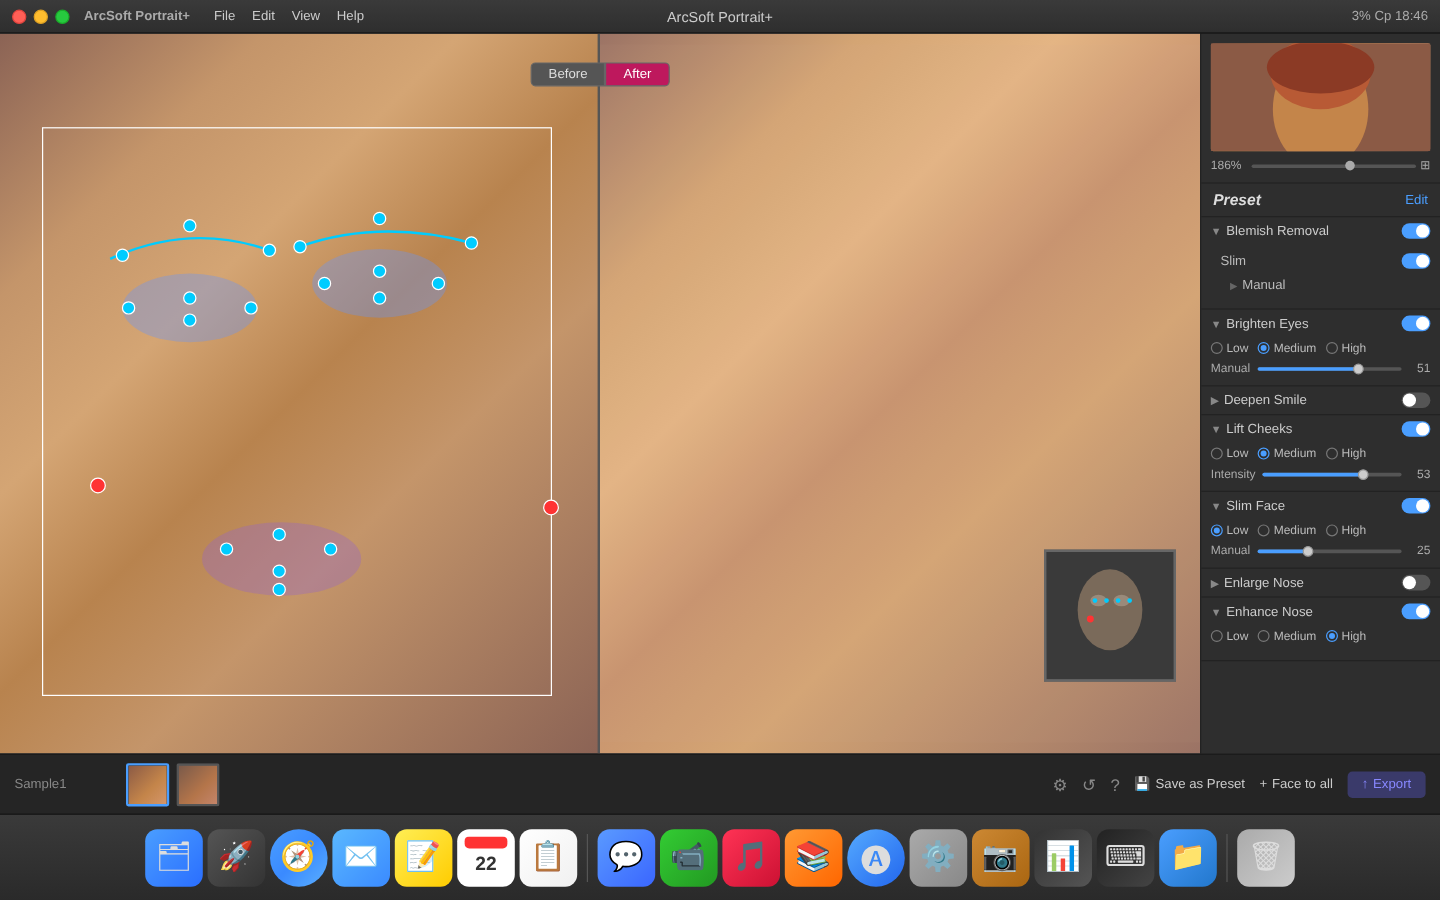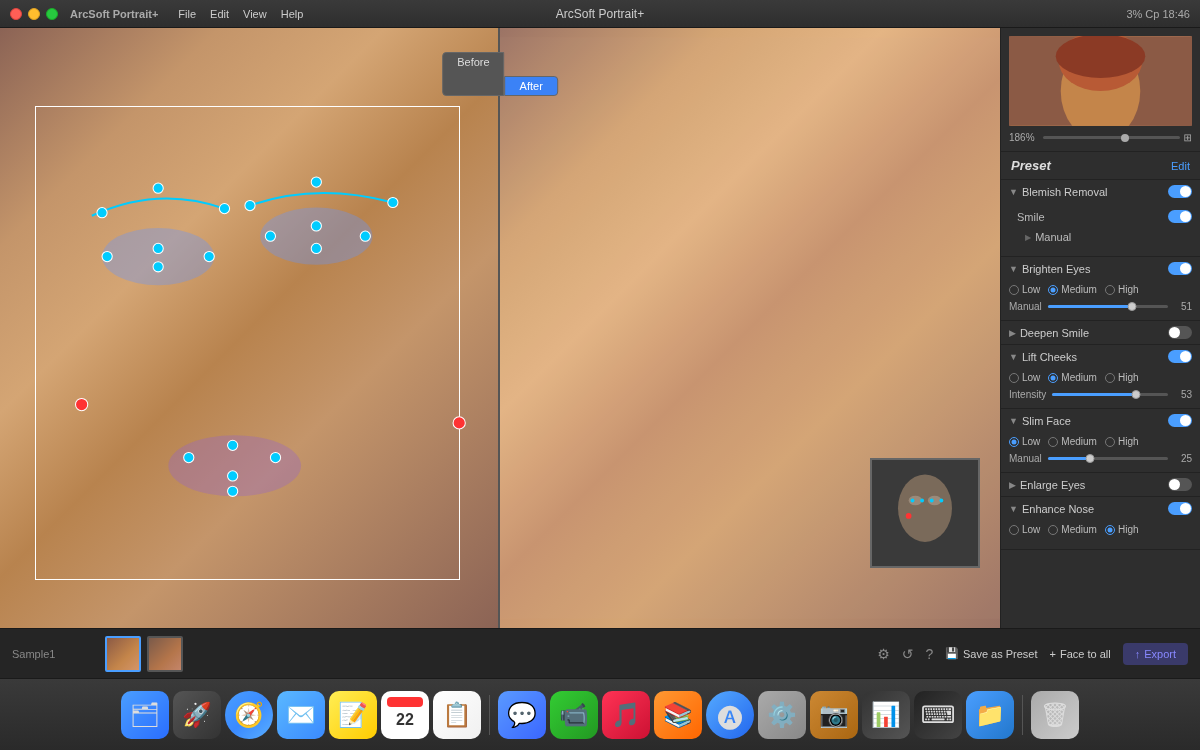--- a/index.html
+++ b/index.html
@@ -96,21 +96,21 @@
     .canvas-tab {
       padding: 3px 14px;
       background: #555;
       color: #ddd;
       font-size: 11px;
       cursor: pointer;
       border: 1px solid #666;
     }
     .canvas-tab:first-child { border-radius: 4px 0 0 4px; }
     .canvas-tab:last-child { border-radius: 0 4px 4px 0; }
-    .canvas-tab.active { background: #3b82f6; color: #fff; margin-top: 24px; }
+    .canvas-tab.active { background: #be185d; color: #fff; }
 
     .canvas-content {
       display: flex;
       flex: 1;
       height: 100%;
     }
 
     
     .before-panel {
       width: 50%;
@@ -308,21 +308,21 @@
 
     
     .radio-row {
       display: flex;
       align-items: center;
       gap: 8px;
       margin-bottom: 6px;
     }
     .radio-option {
       display: flex;
-      align-items: flex-end;
+      align-items: flex-start;
       gap: 3px;
       cursor: pointer;
     }
     .radio-circle {
       width: 10px;
       height: 10px;
       border-radius: 50%;
       border: 1.5px solid #777;
       background: transparent;
       position: relative;
@@ -680,21 +680,21 @@
 
     <div class="section">
       <div class="section-header">
         <span class="section-chevron">▼</span>
         <span class="section-name">Blemish Removal</span>
         <div class="section-toggle"></div>
       </div>
       <div class="section-body">
 
         <div style="display:flex; align-items:center; padding: 3px 0 3px 8px; gap:4px;">
-          <span style="font-size:11px;color:#bbb;">Smile</span>
+          <span style="font-size:11px;color:#bbb;">Slim</span>
           <div style="margin-left:auto;" class="section-toggle"></div>
         </div>
 
         <div class="section-header-sub">
           <span class="sub-chevron">▶</span>
           <span class="sub-label">Manual</span>
         </div>
       </div>
     </div>
 
@@ -798,21 +798,21 @@
             <div class="slider-knob" style="left:35%"></div>
           </div>
           <span class="slider-value">25</span>
         </div>
       </div>
     </div>
 
     <div class="section">
       <div class="section-header">
         <span class="section-chevron">▶</span>
-        <span class="section-name">Enlarge Eyes</span>
+        <span class="section-name">Enlarge Nose</span>
         <div class="section-toggle off"></div>
       </div>
     </div>
 
     <div class="section">
       <div class="section-header">
         <span class="section-chevron">▼</span>
         <span class="section-name">Enhance Nose</span>
         <div class="section-toggle"></div>
       </div>

